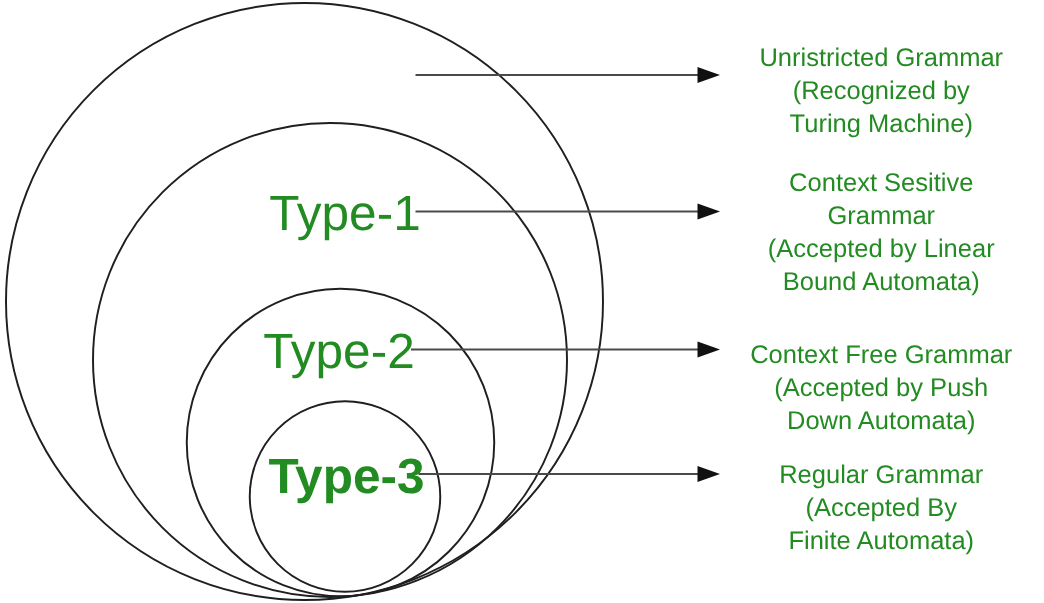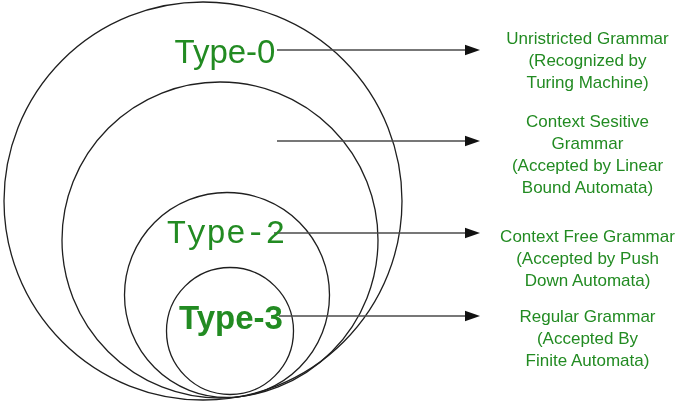--- a/index.html
+++ b/index.html
@@ -70,22 +70,22 @@
     <g>
       <line class="arrow-line" x1="274" y1="233" x2="467" y2="233" stroke="#4a4a4a"></line>
       <path d="M480 233 L465 227.7 L465 238.3 Z" fill="#111111"></path>
     </g>
     <g>
       <line class="arrow-line" x1="279" y1="316" x2="467" y2="316" stroke="#4a4a4a"></line>
       <path d="M480 316 L465 310.7 L465 321.3 Z" fill="#111111"></path>
     </g>
   </svg>
 
-  <div class="type-label" style="left: 225px; top: 51px; color: rgb(34, 139, 34);">Type-0</div>
-  <div class="type-label" style="left: 226px; top: 234px; color: rgb(34, 139, 34); font-family: Liberation Mono, monospace;">Type-2</div>
+  <div class="type-label" style="left: 230px; top: 142px; color: rgb(34, 139, 34);">Type-1</div>
+  <div class="type-label" style="left: 226px; top: 234px; color: rgb(34, 139, 34);">Type-2</div>
   <div class="type-label" style="left: 231px; top: 317px; color: rgb(34, 139, 34); font-weight: bold;">Type-3</div>
 
   <div class="note" style="left: 477px; top: 28px; color: rgb(34, 139, 34);">
     <span class="note-line">Unristricted Grammar</span>
     <span class="note-line">(Recognized by</span>
     <span class="note-line">Turing Machine)</span>
   </div>
 
   <div class="note" style="left: 477px; top: 111px; color: rgb(34, 139, 34);">
     <span class="note-line">Context Sesitive</span>

